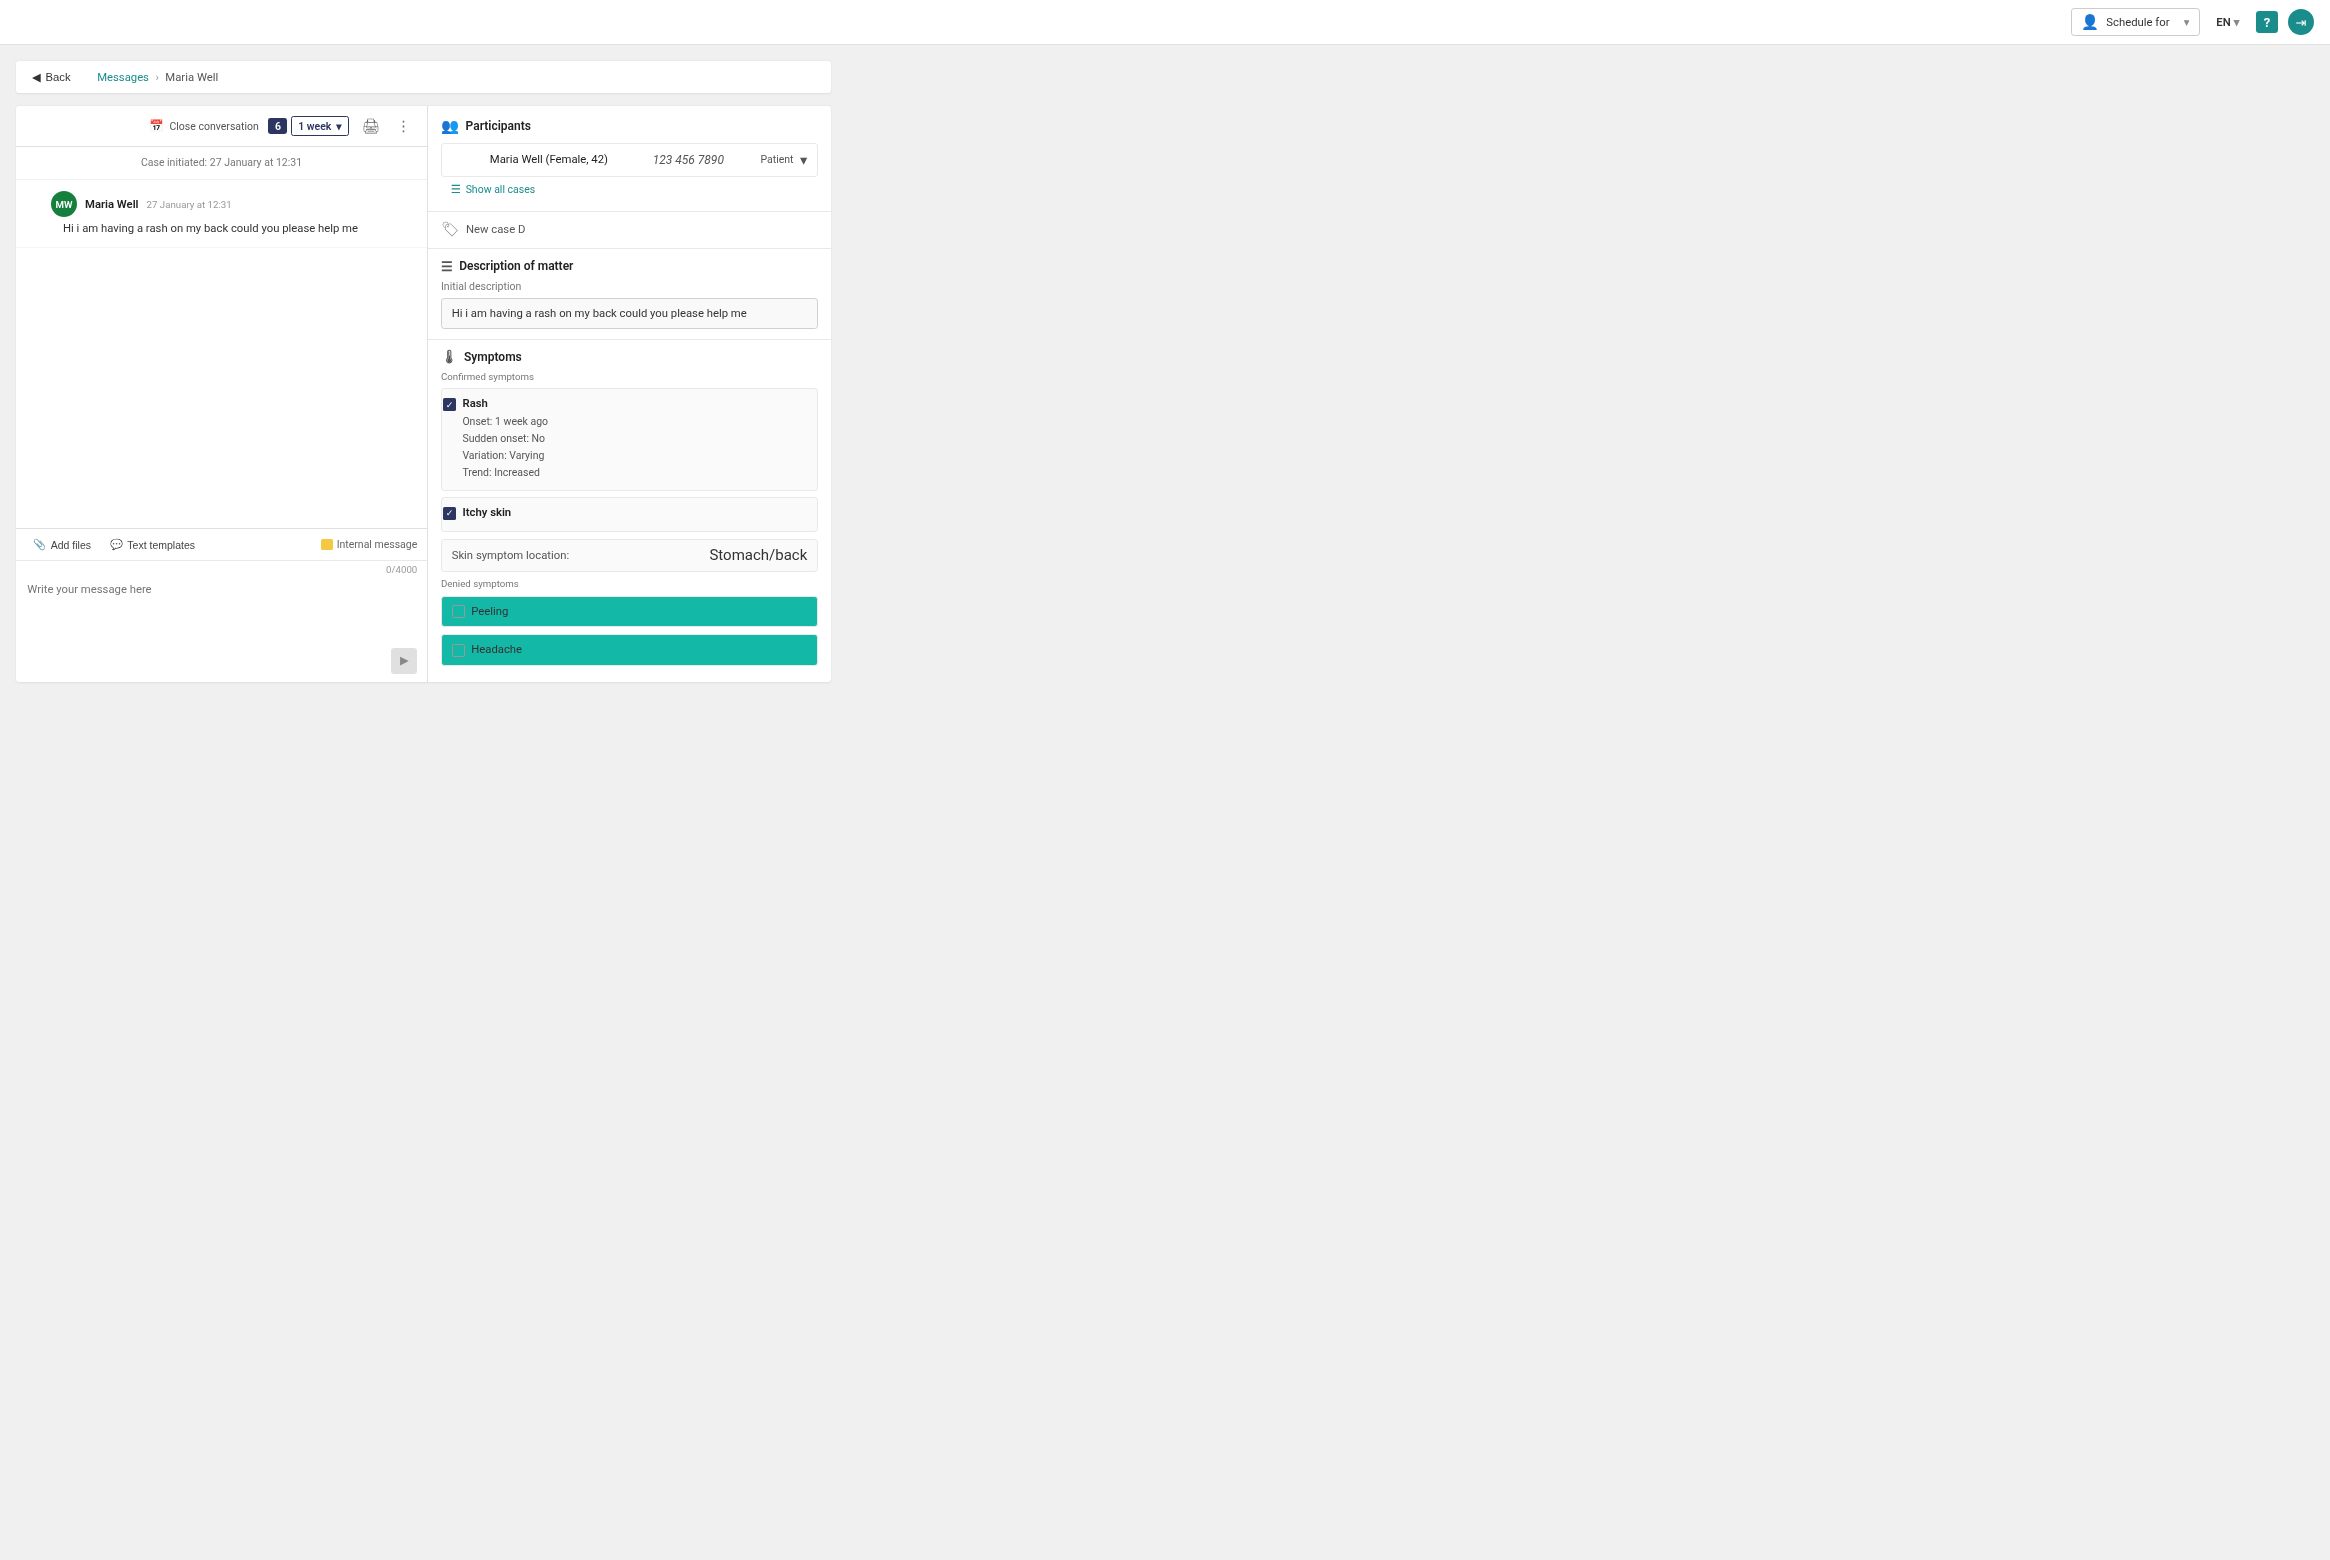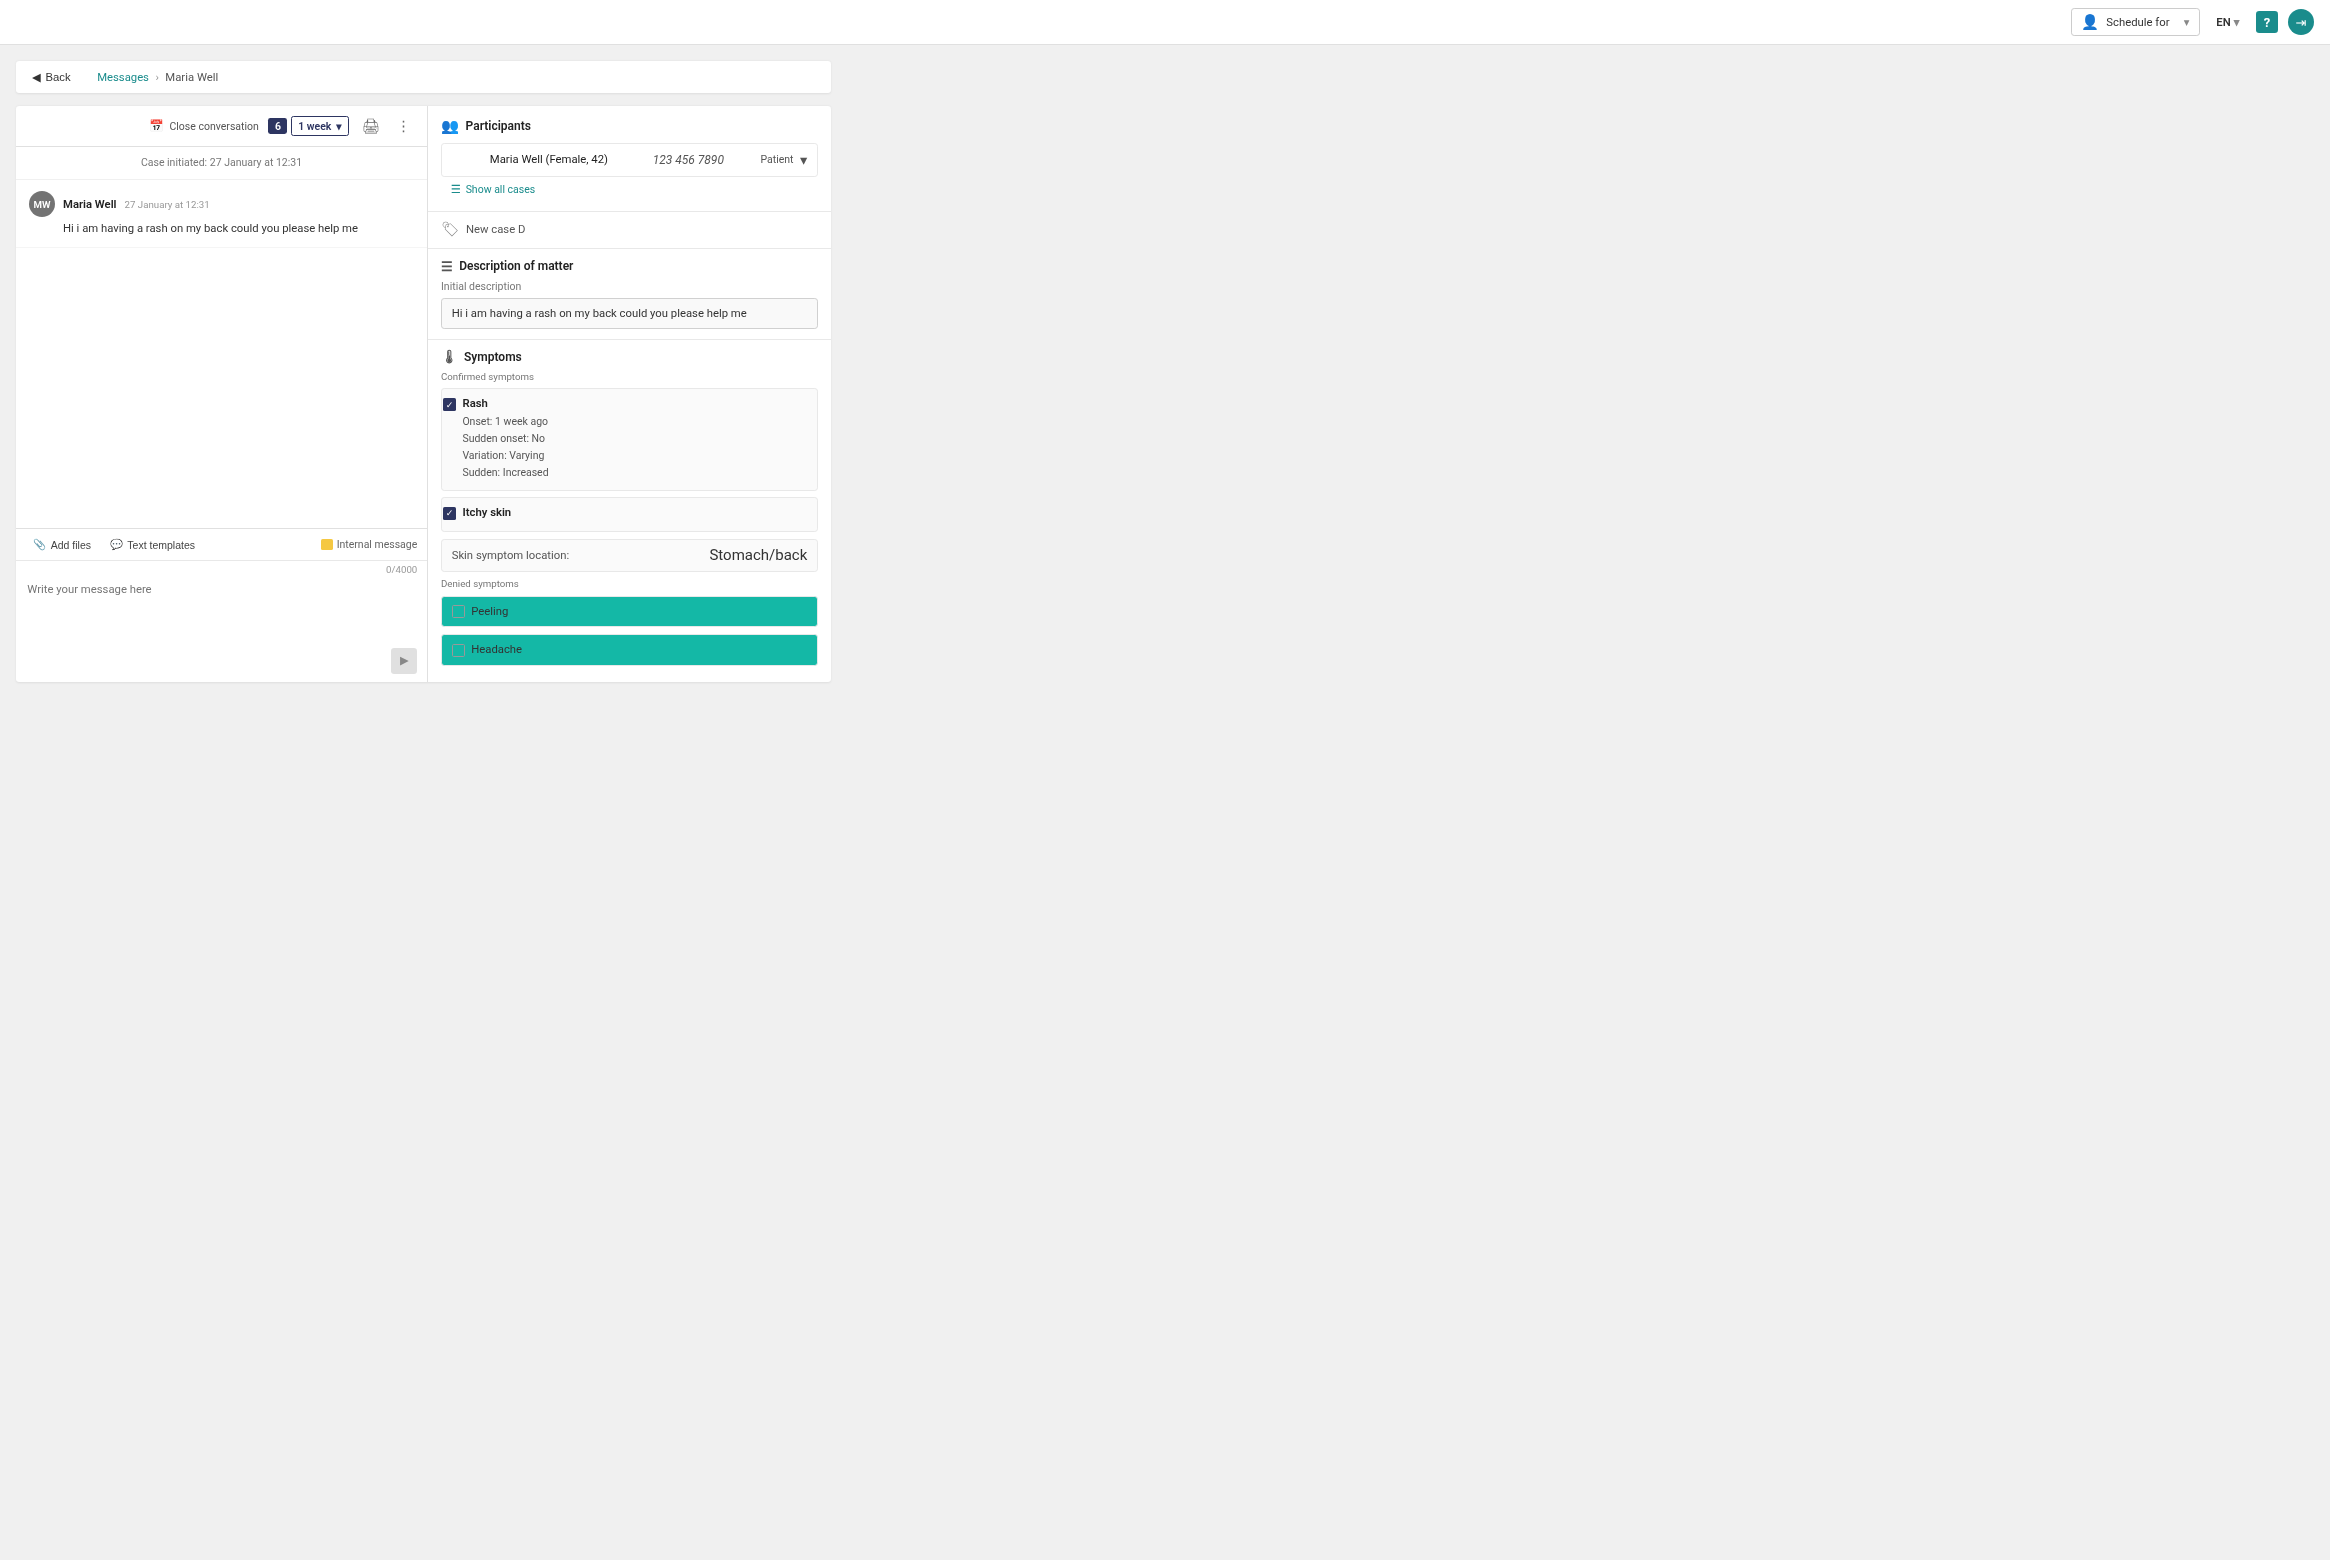--- a/index.html
+++ b/index.html
@@ -197,28 +197,29 @@
     .message-header {
       display: flex;
       align-items: center;
       gap: 8px;
       margin-bottom: 4.8px;
     }
     .avatar {
       width: 26px;
       height: 26px;
       border-radius: 50%;
-      background: #737373;
+      background: #15803d;
       display: flex;
       align-items: center;
       justify-content: center;
       color: white;
       font-size: 9.7px;
       font-weight: 600;
       flex-shrink: 0;
+      margin-left: 22px;
     }
     .msg-sender {
       font-weight: 600;
       font-size: 11.3px;
       color: #222;
     }
     .msg-time {
       font-size: 9.7px;
       color: #999;
     }
@@ -645,21 +646,21 @@
 
         <div class="symptom-item">
           <div class="symptom-header">
             <div class="checkbox-checked"></div>
             <span class="symptom-name">Rash</span>
           </div>
           <div class="symptom-detail">
             <div>Onset: 1 week ago</div>
             <div>Sudden onset: No</div>
             <div>Variation: Varying</div>
-            <div>Sudden: Increased</div>
+            <div>Trend: Increased</div>
           </div>
         </div>
 
 
         <div class="symptom-item">
           <div class="symptom-header">
             <div class="checkbox-checked"></div>
             <span class="symptom-name">Itchy skin</span>
           </div>
         </div>

